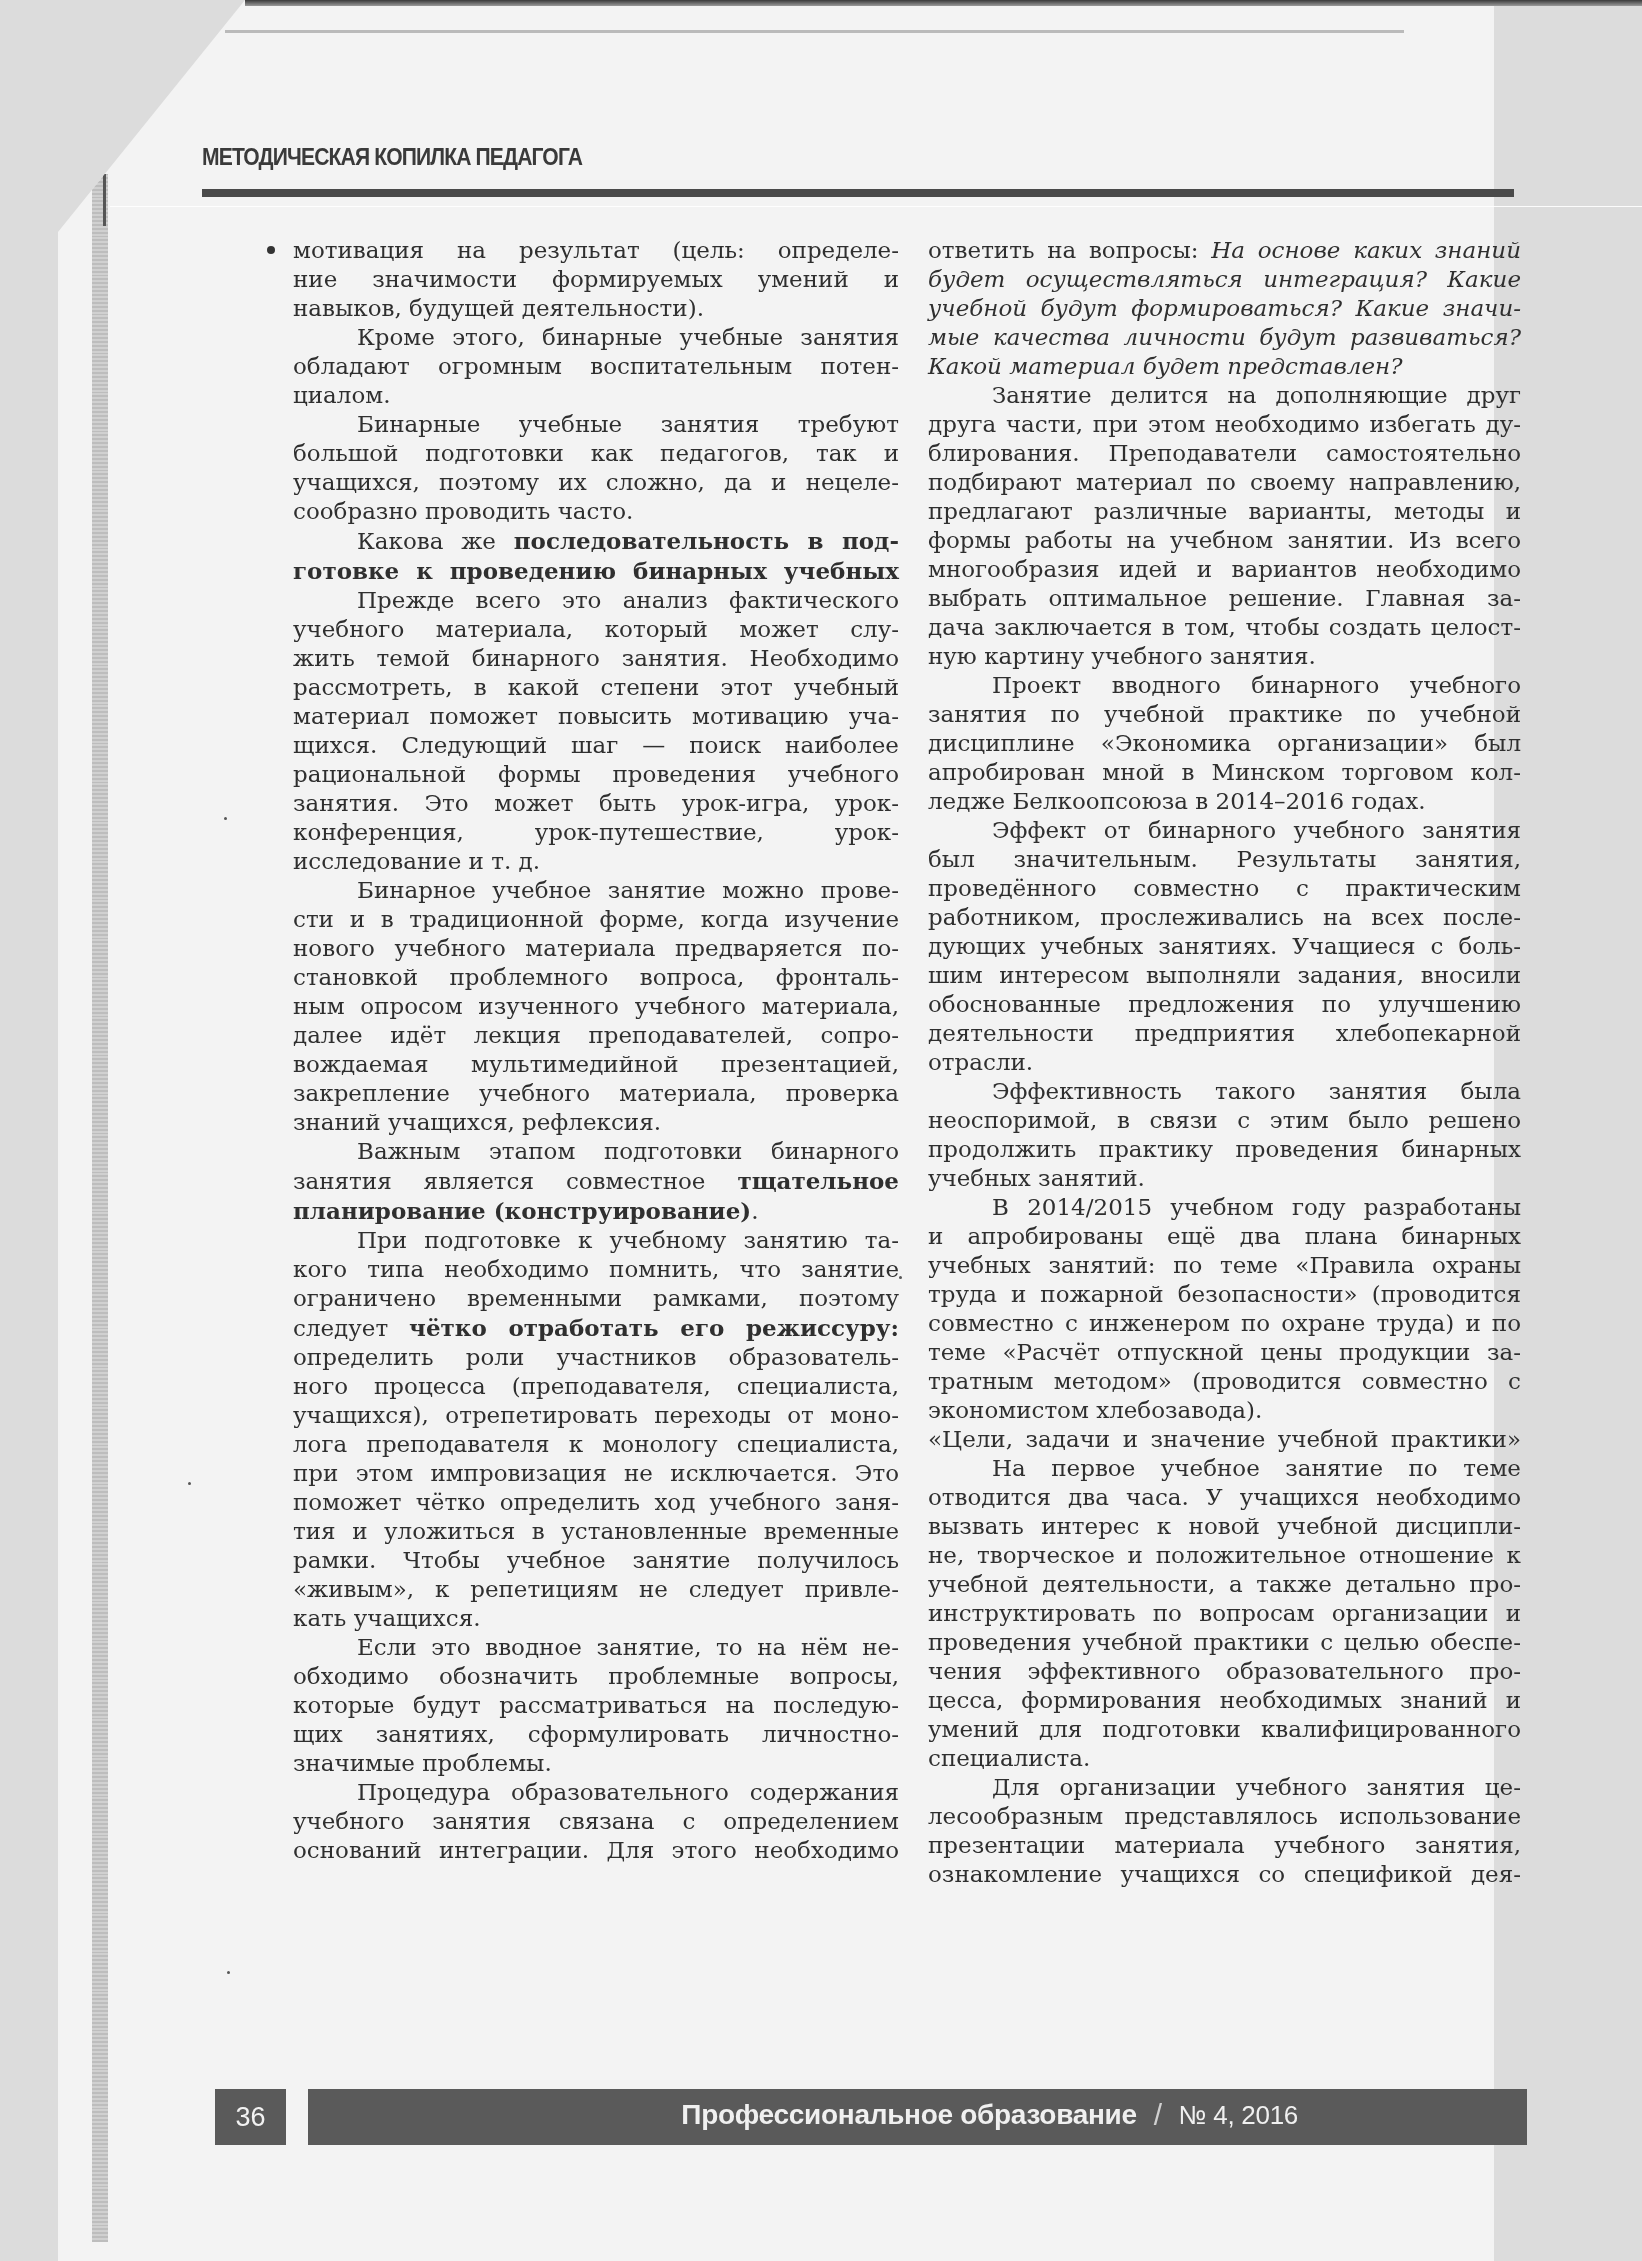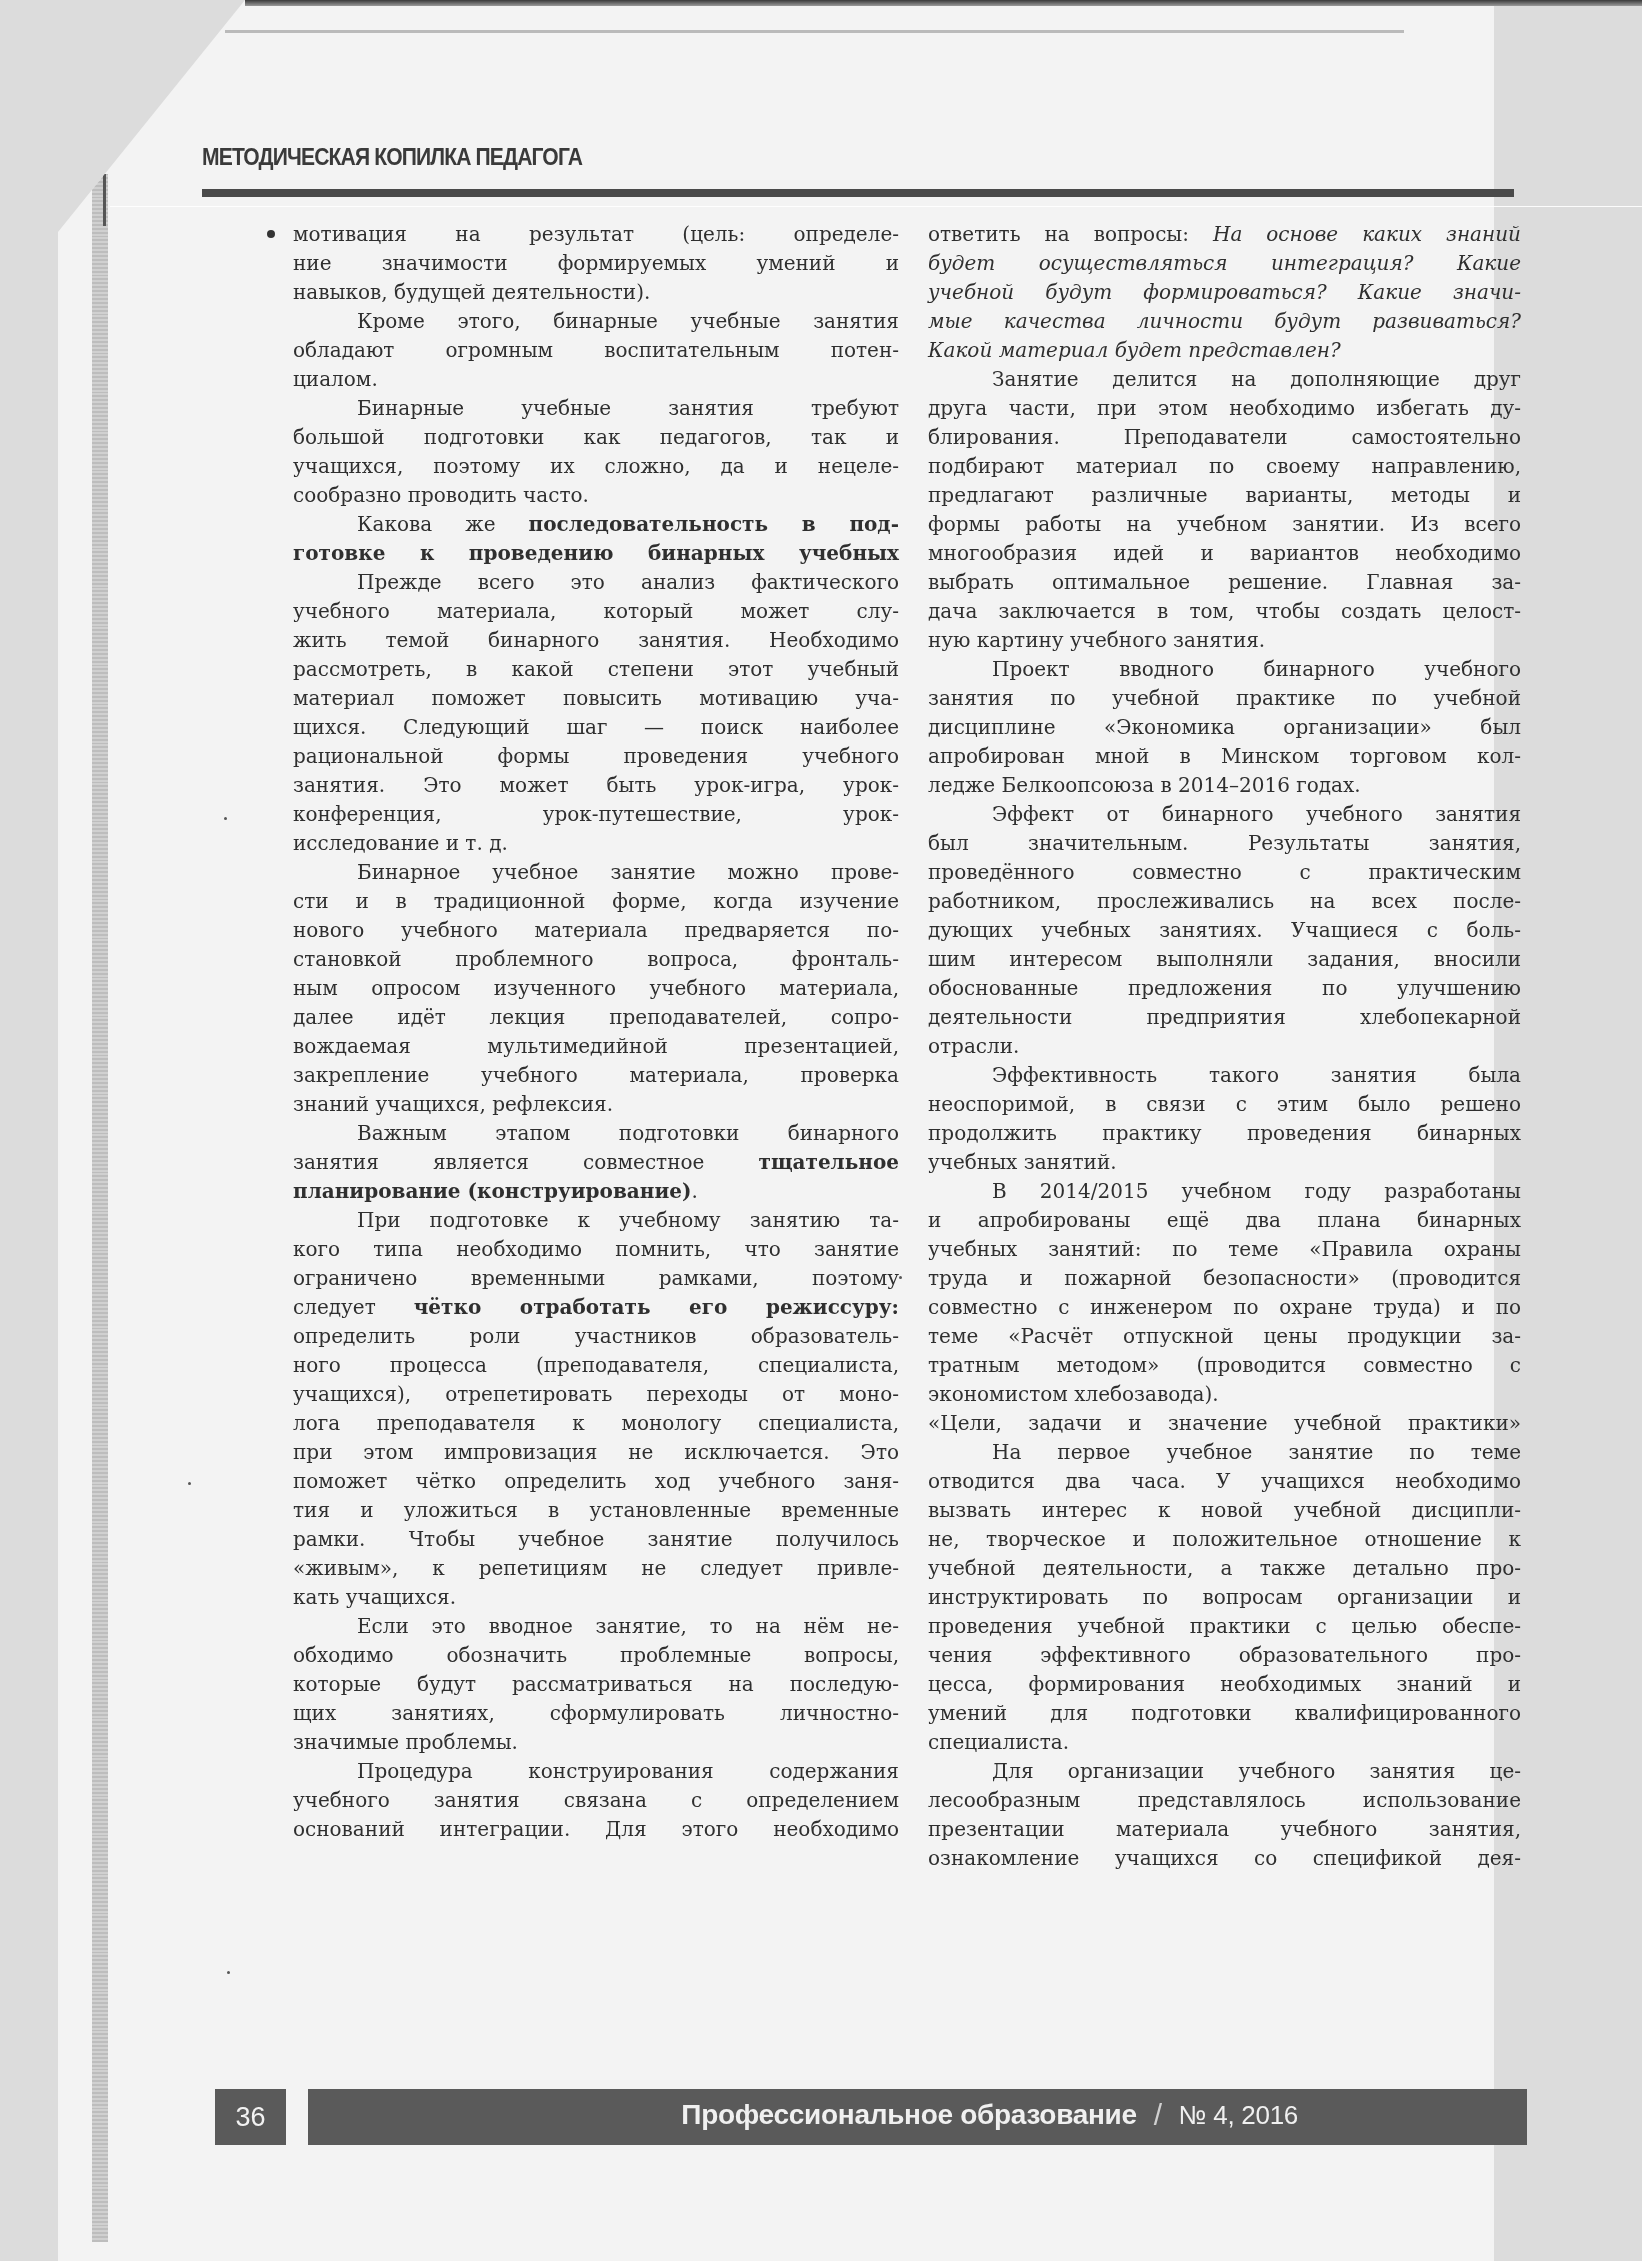--- a/index.html
+++ b/index.html
@@ -40,22 +40,22 @@
     font-family: "Liberation Sans", sans-serif; font-weight: bold;
     font-size: 24.5px; letter-spacing: -1px; color: #3a3a3a;
     transform: scaleX(0.86); transform-origin: left center;
   }
   .head-rule {
     position: absolute; left: 202px; top: 189px; width: 1312px; height: 7.7px;
     background: #4a4a4a;
   }
 
   .col {
-    position: absolute; top: 220px;
-    font-size: 20px; line-height: 29px; color: #2f2f2f;
+    position: absolute; top: 236px;
+    font-size: 23px; line-height: 29px; color: #2f2f2f;
     text-align: justify; hyphens: manual;
   }
   .col-left  { left: 293px;  width: 606px; }
   .col-right { left: 928px; width: 593px; }
   .col p { margin: 0; text-indent: 0; }
   .col .ln { display: block; text-align: justify; text-align-last: justify; white-space: nowrap; }
   .col .ln.last { text-align-last: left; }
   .bullet-row { position: relative; padding-left: 0; }
   .bullet-dot {
     position: absolute; left: -26px; top: 9.7px; width: 8.4px; height: 8.4px;
@@ -164,21 +164,21 @@
         <span class="ln last"><span>кать учащихся.</span></span>
       </p>
       <p>
         <span class="ln" style="padding-left: 64px;">Если это вводное занятие, то на нём не-</span>
         <span class="ln">обходимо обозначить проблемные вопросы,</span>
         <span class="ln">которые будут рассматриваться на последую-</span>
         <span class="ln">щих занятиях, сформулировать личностно-</span>
         <span class="ln last">значимые проблемы.</span>
       </p>
       <p>
-        <span class="ln" style="padding-left: 64px;">Процедура конструирования содержания</span>
+        <span class="ln" style="padding-left: 64px;">Процедура образовательного содержания</span>
         <span class="ln">учебного занятия связана с определением</span>
         <span class="ln">оснований интеграции. Для этого необходимо</span>
       </p>
     </div>
   <div class="col col-right" id="col-right">
       <p>
         <span class="ln"><span>ответить на вопросы: </span><i>На основе каких знаний</i></span>
         <span class="ln"><i>будет осуществляться интеграция? Какие</i></span>
         <span class="ln"><i>учебной будут формироваться? Какие значи-</i></span>
         <span class="ln"><i>мые качества личности будут развиваться?</i></span>

